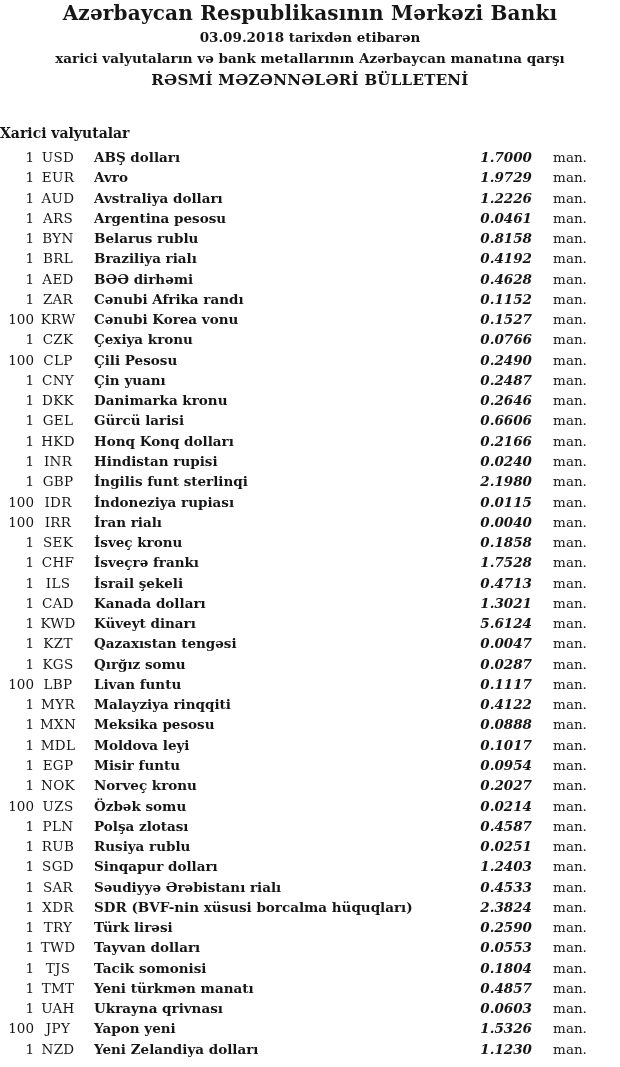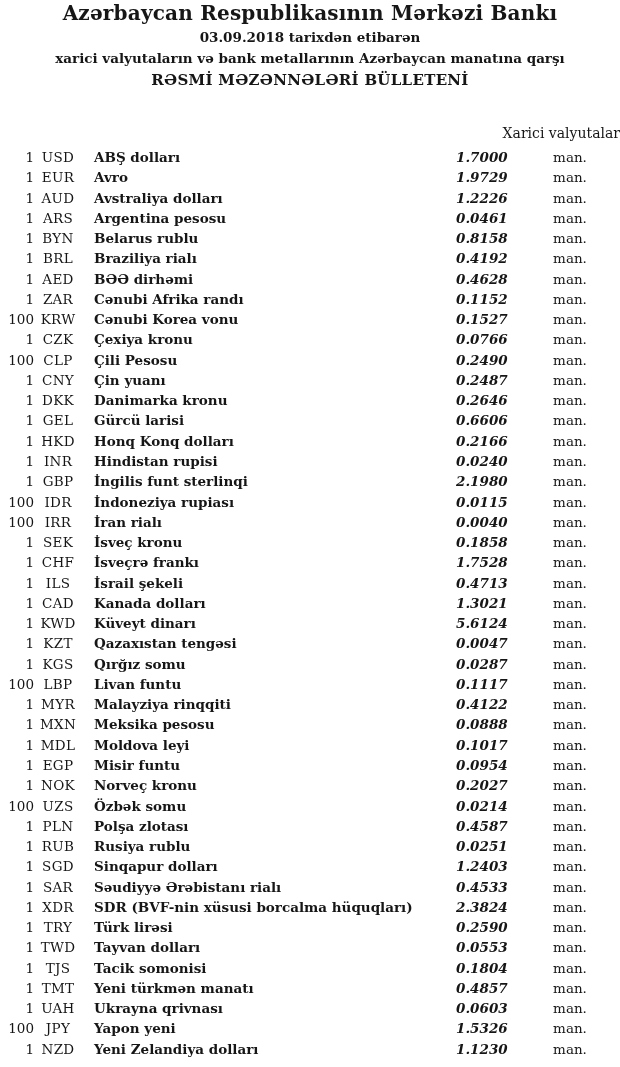--- a/index.html
+++ b/index.html
@@ -36,23 +36,23 @@
     font-weight: bold;
     line-height: 21px;
   }
   .bulletin-title {
     font-size: 15px;
     font-weight: bold;
     line-height: 23px;
     letter-spacing: 0.3px;
   }
   .section-title {
-    text-align: right;
+    text-align: left;
     font-size: 14px;
-    font-weight: normal;
+    font-weight: bold;
     margin-top: 31px;
     line-height: 20px;
   }
   .rates-table {
     margin-top: 4px;
   }
   .row {
     display: flex;
     align-items: baseline;
     height: 20.28px;
@@ -73,21 +73,21 @@
   }
   .cell-name {
     flex: 1 1 auto;
     text-align: left;
     padding-left: 12px;
     overflow: hidden;
     font-weight: bold;
   }
   .cell-rate {
     width: 76px;
-    text-align: left;
+    text-align: right;
     flex: 0 0 auto;
     font-weight: bold;
     font-style: italic;
   }
   .cell-unit {
     width: 50px;
     padding-left: 13px;
     margin-right: 25px;
     text-align: center;
     flex: 0 0 auto;

